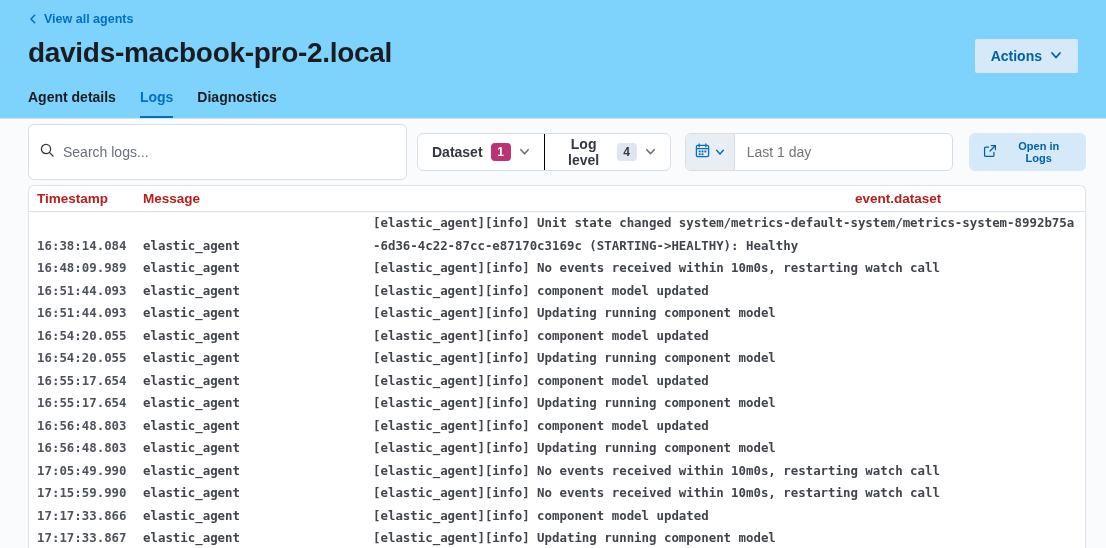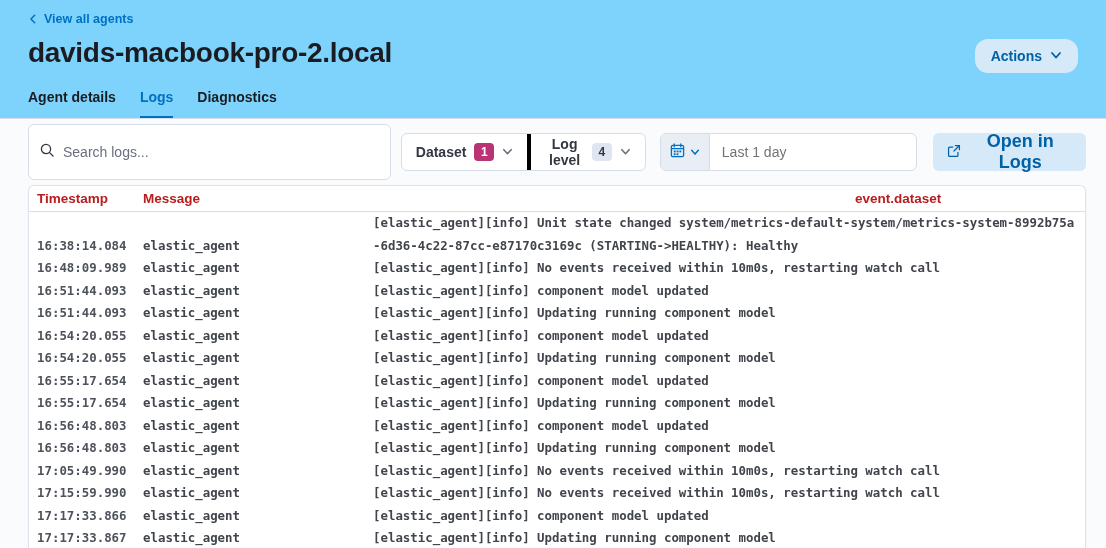--- a/index.html
+++ b/index.html
@@ -9,21 +9,21 @@
   .page { position:relative; width:1106px; height:548px; }
 
   
   .hdr { padding:10px 28px 0 28px; background:#7dd3fc; }
   .back-link { display:inline-flex; align-items:center; gap:6px; color:#0071c2;
     font-size:12.5px; font-weight:700; cursor:pointer; text-decoration:none; }
   .back-link svg { display:block; }
   .title-row { display:flex; align-items:flex-start; justify-content:space-between; margin-top:9px; }
   .page-title { font-size:28px; font-weight:700; letter-spacing:-0.3px; color:#1a1c21; }
   .actions-btn { display:inline-flex; align-items:center; gap:8px; height:34px; padding:0 16px;
-    background:#d6e9f8; border:none; border-radius:13px; color:#0061a6; font-size:14px;
+    background:#d6e9f8; border:none; border-radius:2px; color:#0061a6; font-size:14px;
     font-weight:600; cursor:pointer; font-family:inherit; margin-top:2px; }
 
   
   .tabs { display:flex; gap:24px; margin-top:16px; padding:0 0 0 0; }
   .tab { font-size:14px; font-weight:600; padding-bottom:11px; cursor:pointer; color:#1a1c21;
     border-bottom:2px solid transparent; }
   .tab.active { color:#0071c2; border-bottom-color:#0071c2; }
   .page-divider { height:1px; background:#d6dce8; width:1106px; }
 
   
@@ -34,36 +34,36 @@
   .search-box { display:flex; align-items:center; width:394px; height:56px; background:#fff;
     border:1px solid #d6dce8; border-radius:6px; padding:0 10px; gap:8px; }
   .search-box input { border:none; outline:none; flex:1; font-size:14px; color:#343741;
     font-family:inherit; background:transparent; }
   .search-box input::placeholder { color:#69707d; }
 
   .filter-group { display:flex; align-items:stretch; height:38px; margin-left:10px; background:#fff;
     border:1px solid #d6dce8; border-radius:6px; overflow:hidden; }
   .filter-btn { display:flex; align-items:center; gap:8px; padding:0 14px; background:transparent;
     border:none; font-family:inherit; font-size:14px; font-weight:600; color:#343741; cursor:pointer; }
-  .filter-btn + .filter-btn { border-left:4px solid #000000; }
+  .filter-btn + .filter-btn { border-left:1px solid #000000; }
   .badge { display:inline-flex; align-items:center; justify-content:center; min-width:20px; height:18px;
     padding:0 5px; border-radius:4px; font-size:12px; font-weight:600; }
   .badge.accent { background:#ba3375; color:#fff; }
   .badge.plain  { background:#e0e6f1; color:#343741; }
 
   .date-picker { display:flex; align-items:stretch; height:38px; margin-left:14px; width:280px;
     background:#fff; border:1px solid #d6dce8; border-radius:6px; overflow:hidden; }
   .date-toggle { display:flex; align-items:center; gap:5px; padding:0 9px; background:#e9edf4;
     border:none; cursor:pointer; border-right:1px solid #d6dce8; }
   .date-value { display:flex; align-items:center; padding:0 12px; font-size:14px; color:#737373;
     flex:1; cursor:pointer; }
 
   .open-logs-btn { display:inline-flex; align-items:center; gap:8px; height:38px; padding:0 14px;
     margin-left:16px; background:#d6e9f8; border:none; border-radius:6px; color:#0061a6;
-    font-size:18px; font-weight:600; cursor:pointer; font-family:inherit; }
+    font-size:11px; font-weight:600; cursor:pointer; font-family:inherit; }
 
   
   .panel { margin-top:14px; width:1058px; background:#fff; border:1px solid #dde3ec;
     border-bottom:none; border-radius:6px 6px 0 0; box-shadow:0 1px 3px rgba(0,0,0,0.04);
     height:367px; overflow:hidden; }
   .t-head { display:flex; height:26px; align-items:center; border-bottom:1px solid #d6dce8; }
   .t-head .col { font-size:13.5px; font-weight:700; color:#b91c1c; }
   .col-ts  { width:114px; padding-left:8px; flex:none; }
   .col-ds  { width:230px; flex:none; }
   .col-msg { flex:1; padding-right:8px; }

